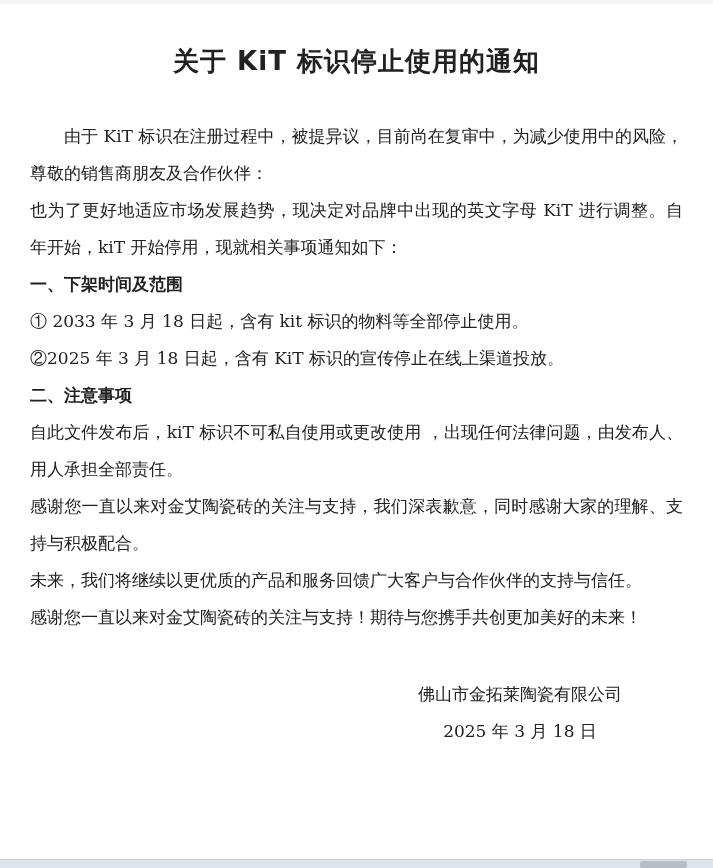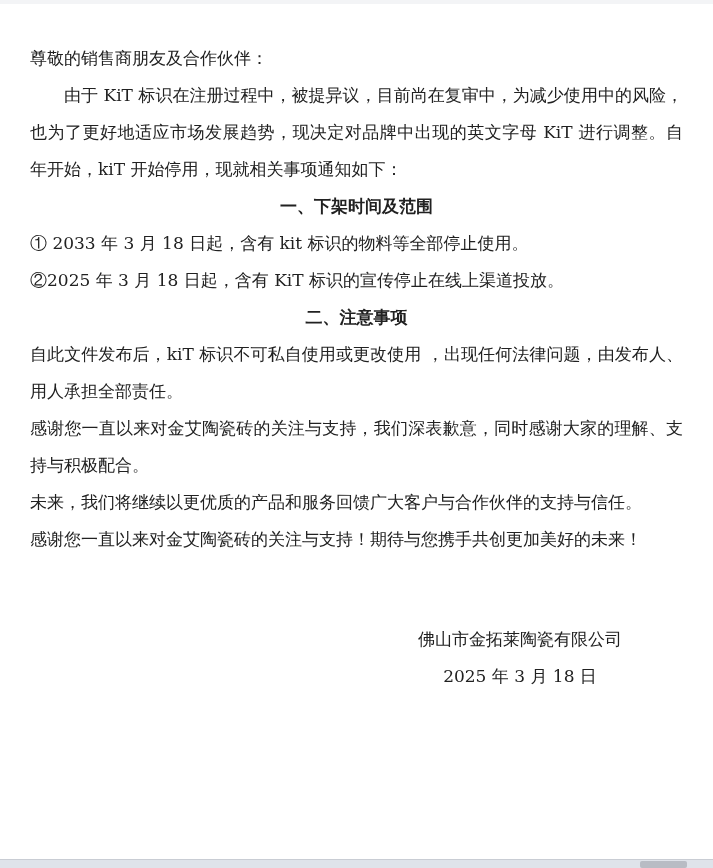--- a/index.html
+++ b/index.html
@@ -56,28 +56,26 @@
     text-align:justify;
     text-align-last:justify;
   }
   .line.indent{
     padding-left:34px;
   }
   .line.heading{
     font-weight:700;
     font-family:"DejaVu Sans","Liberation Sans",sans-serif;
     font-size:17px;
-    text-align:center;
   }
   .signature{
     width:250px;
     margin-left:auto;
     margin-right:38px;
     text-align:center;
-    margin-top:23px;
   }
   .signature .line{text-align:center;}
   .h-scrollbar{
     position:absolute;
     left:0;right:0;bottom:0;
     height:9px;
     background:var(--scrollbar-track);
     border-top:1px solid var(--scrollbar-border);
   }
   .h-scrollbar .thumb{
@@ -90,26 +88,27 @@
     border-radius:2px;
   }
 </style>
 </head>
 <body>
 
 <div class="page">
   <div class="top-edge"></div>
 
   <div class="doc">
+    <div class="doc-title">关于 KiT 标识停止使用的通知</div>
 
     <div class="gap40"></div>
 
+    <div class="line fill indent">由于 KiT 标识在注册过程中，被提异议，目前尚在复审中，为减少使用中的风险，</div>
+
     <div class="line">尊敬的销售商朋友及合作伙伴：</div>
-
-    <div class="line fill indent">由于 KiT 标识在注册过程中，被提异议，目前尚在复审中，为减少使用中的风险，</div>
     <div class="line fill">也为了更好地适应市场发展趋势，现决定对品牌中出现的英文字母 KiT 进行调整。自 2025</div>
     <div class="line">年开始，kiT 开始停用，现就相关事项通知如下：</div>
 
     <div class="line heading">一、下架时间及范围</div>
     <div class="line">① 2033 年 3 月 18 日起，含有 kit 标识的物料等全部停止使用。</div>
     <div class="line">②2025 年 3 月 18 日起，含有 KiT 标识的宣传停止在线上渠道投放。</div>
 
     <div class="line heading">二、注意事项</div>
     <div class="line fill">自此文件发布后，kiT 标识不可私自使用或更改使用 ，出现任何法律问题，由发布人、使</div>
     <div class="line">用人承担全部责任。</div>

